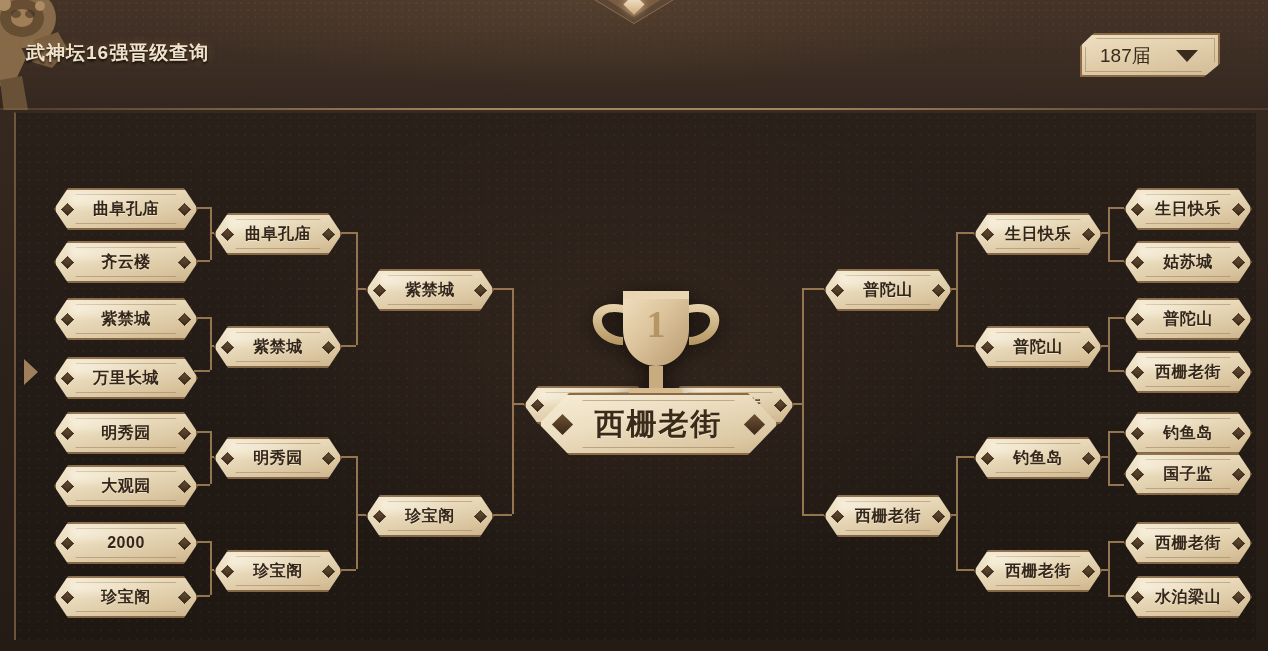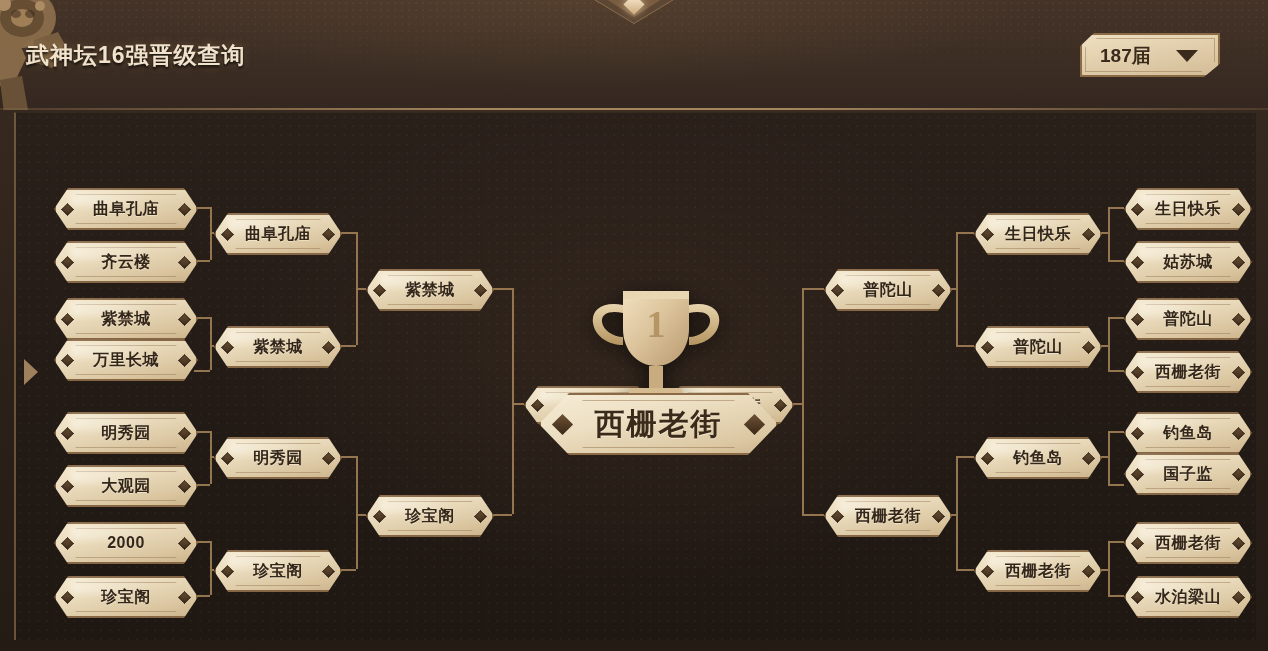--- a/index.html
+++ b/index.html
@@ -21,21 +21,21 @@
       linear-gradient(180deg,#453328 0%,#3b2d23 60%,#342720 100%);
     overflow:hidden;}
   #header:after{content:"";position:absolute;left:0;right:0;bottom:0;height:2px;
     background:linear-gradient(90deg,rgba(150,116,80,.25),rgba(186,150,104,.85) 38%,rgba(186,150,104,.85) 62%,rgba(150,116,80,.25));}
   .hdr-speck{position:absolute;inset:0;
     background-image:radial-gradient(rgba(198,164,118,.22) 1px, rgba(0,0,0,0) 1px);
     background-size:7px 7px;opacity:.5;
     -webkit-mask-image:linear-gradient(180deg,rgba(0,0,0,.9),rgba(0,0,0,0) 78%);
     mask-image:linear-gradient(180deg,rgba(0,0,0,.9),rgba(0,0,0,0) 78%);}
   #title{position:absolute;left:26px;top:40px;
-    font-size:23px;font-weight:bold;letter-spacing:1px;
+    font-size:19px;font-weight:bold;letter-spacing:1px;
     color:#f0e2cb;text-shadow:0 2px 3px rgba(0,0,0,.85),0 0 10px rgba(205,160,100,.35);}
 
   
   #top-gem{position:absolute;left:50%;top:-3px;transform:translateX(-50%);
     width:86px;height:34px;}
   #top-gem .tri{position:absolute;left:0;top:0;width:0;height:0;
     border-left:43px solid transparent;border-right:43px solid transparent;
     border-top:26px solid #5c4634;filter:drop-shadow(0 1px 0 rgba(196,160,112,.5));}
   #top-gem .tri2{position:absolute;left:12px;top:0;width:0;height:0;
     border-left:31px solid transparent;border-right:31px solid transparent;
@@ -50,21 +50,21 @@
   
   #season-select{position:absolute;right:48px;top:33px;width:140px;height:44px;cursor:pointer;}
   #season-select .plate{position:absolute;inset:0;
     background:linear-gradient(170deg,#efe0c2 0%,#e3d0ae 42%,#d3bd97 100%);
     border:2px solid #8a6b45;
     clip-path:polygon(14px 0,100% 0,100% 70%,calc(100% - 16px) 100%,0 100%,0 30%);
     box-shadow:0 3px 7px rgba(0,0,0,.55);}
   #season-select .plate:after{content:"";position:absolute;inset:3px;
     border:1px solid rgba(138,107,69,.45);
     clip-path:polygon(12px 0,100% 0,100% 70%,calc(100% - 14px) 100%,0 100%,0 28%);}
-  #season-select .lbl{position:absolute;left:20px;top:10px;font-size:19px;font-weight:bold;color:#3b2b1c;}
+  #season-select .lbl{position:absolute;left:20px;top:10px;font-size:19px;font-weight:normal;color:#3b2b1c;}
   #season-select .chev{position:absolute;right:22px;top:17px;width:0;height:0;
     border-left:11px solid transparent;border-right:11px solid transparent;border-top:12px solid #3b2b1c;}
 
   
   #board{position:absolute;left:14px;top:112px;width:1240px;height:527px;
     background:
       radial-gradient(ellipse 560px 330px at 50% 45%, rgba(70,52,38,.42), rgba(0,0,0,0) 74%),
       linear-gradient(180deg,#2a201a 0%,#221a15 60%,#1e1712 100%);
     border-left:2px solid rgba(168,132,90,.55);
     border-top:1px solid rgba(168,132,90,.18);
@@ -246,21 +246,21 @@
           <div class="gem r"></div>
           <div class="txt">齐云楼</div>
         </div>
         <div class="plate r1" style="left: 38px; top: 185px; width: 140px; height: 38px;">
           <div class="inner-line"></div>
           <div class="sheen"></div>
           <div class="gem l"></div>
           <div class="gem r"></div>
           <div class="txt">紫禁城</div>
         </div>
-        <div class="plate r1" style="left: 38px; top: 226px; width: 140px; height: 38px;">
+        <div class="plate r1" style="left: 38px; top: 244px; width: 140px; height: 38px;">
           <div class="inner-line"></div>
           <div class="sheen"></div>
           <div class="gem l"></div>
           <div class="gem r"></div>
           <div class="txt">万里长城</div>
         </div>
         <div class="plate r1" style="left: 38px; top: 299px; width: 140px; height: 38px;">
           <div class="inner-line"></div>
           <div class="sheen"></div>
           <div class="gem l"></div>

